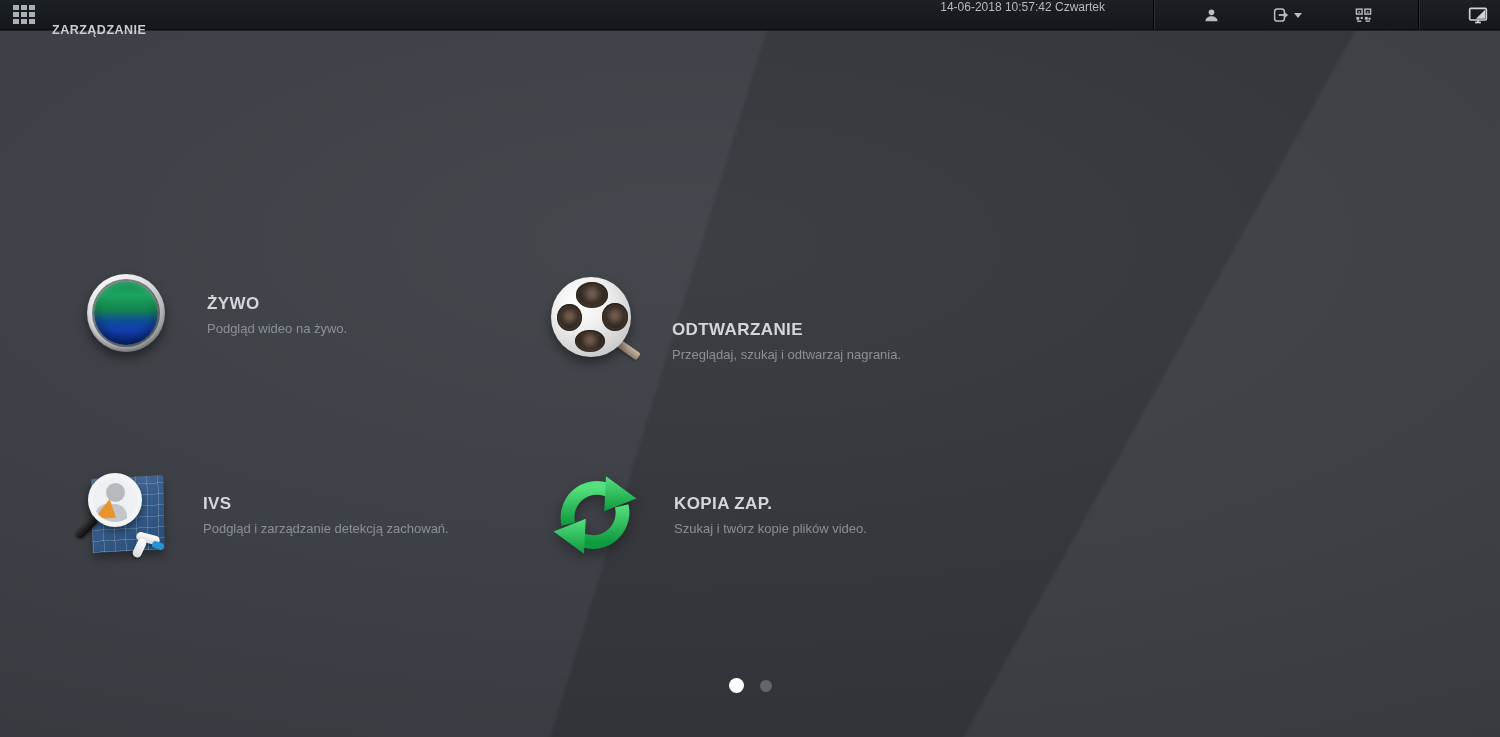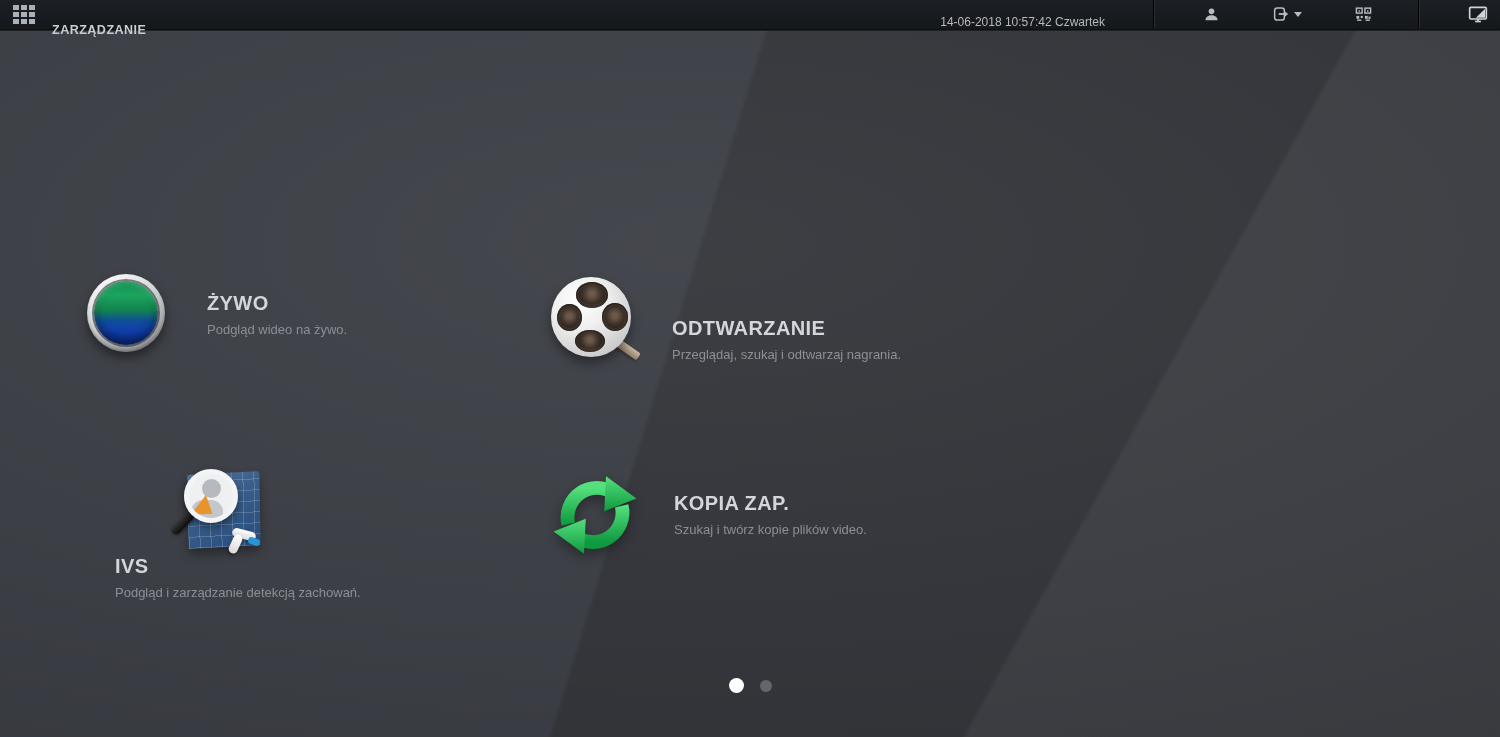--- a/index.html
+++ b/index.html
@@ -11,49 +11,49 @@
     position:absolute; top:0; left:0; right:0; height:30px;
     background:linear-gradient(#1c1f24,#14171b);
     border-bottom:1px solid #0b0d10;
     display:flex; justify-content:space-between; align-items:center;
     z-index:5;
   }
   .tb-left { display:flex; align-items:center; padding-left:13px; height:100%; }
   .app-grid { display:grid; grid-template-columns:repeat(3,6px); grid-template-rows:repeat(3,5px); gap:2px; }
   .app-grid span { background:#aab0b6; display:block; }
   .app-title { margin-left:17px; font-size:12.5px; font-weight:bold; letter-spacing:.5px; color:#c9ccd1;margin-top:31px; }
-  .tb-right { display:flex; align-items:flex-end; height:100%;gap:36px; }
+  .tb-right { display:flex; align-items:flex-start; height:100%;gap:36px; }
   .tb-datetime { font-size:12px; color:#b6b9be; margin-right:13px; }
   .tb-sep { width:1px; height:30px; background:#2b2e34; box-shadow:-1px 0 0 #000; }
   .tb-btn { width:40px; height:30px; display:flex; align-items:center; justify-content:center; cursor:pointer; }
   .tb-btn svg { display:block; }
   .caret { width:0; height:0; border-left:4px solid transparent; border-right:4px solid transparent; border-top:5px solid #b9bdc2; margin-left:4px; }
 
   
   .main {
     position:absolute; top:31px; left:0; right:0; bottom:0;
     background:
       radial-gradient(140% 120% at 46% 30%, rgba(255,255,255,0.045) 0%, rgba(255,255,255,0) 45%, rgba(0,0,0,0.20) 100%),
       linear-gradient(119deg, rgba(0,0,0,0) 0%, rgba(0,0,0,0) 71.5%, rgba(255,255,255,0.05) 71.8%),
       linear-gradient(107deg, rgba(0,0,0,0) 0%, rgba(0,0,0,0) 44.5%, rgba(0,0,0,0.14) 44.8%),
       #3c3f45;
   }
 
   .item { position:absolute; display:flex; align-items:center; height:96px; cursor:pointer; }
   .icon-box { position:relative; width:88px; height:88px; flex:none; }
   .text-box { margin-left:35px; }
-  .mi-title { font-size:20px; font-weight:bold; color:#d3d6db; letter-spacing:.4px; }
+  .mi-title { font-size:17px; font-weight:bold; color:#d3d6db; letter-spacing:.4px; }
   .mi-desc { font-size:13px; color:#8b8f96; margin-top:7px; line-height:16px; }
   .mi-desc2 { font-size:13px; color:#8b8f96; line-height:16px; }
   .mi-desc2:empty { display:none; }
 
   #item-live     { left:84px;   top:236px; }
   #item-playback { left:549px;  top:236px;align-items:flex-end; }
   #item-alarm    { left:1020px; top:236px; }
-  #item-ivs      { left:80px;   top:436px;flex-direction:column; }
+  #item-ivs      { left:80px;   top:436px; }
   #item-backup   { left:551px;  top:436px; }
   #item-display  { left:1018px; top:436px; }
 
   
   .lv-ring { position:absolute; left:3px; top:3px; width:78px; height:78px; border-radius:50%;
     background:linear-gradient(150deg,#ffffff 5%,#d7d9db 40%,#85888b 95%);
     box-shadow:0 6px 11px rgba(0,0,0,.45), inset 0 -2px 3px rgba(0,0,0,.25); }
   .lv-lens { position:absolute; left:10px; top:10px; width:64px; height:64px; border-radius:50%;
     background:linear-gradient(180deg,#0f8f52 0%,#1ca45e 22%,#12854e 45%,#0e4f96 62%,#1140ae 76%,#0a2c8a 100%);
     box-shadow:inset 0 3px 5px rgba(255,255,255,.18), inset 0 -5px 10px rgba(0,0,0,.45), 0 0 0 2px rgba(30,32,34,.55); }

